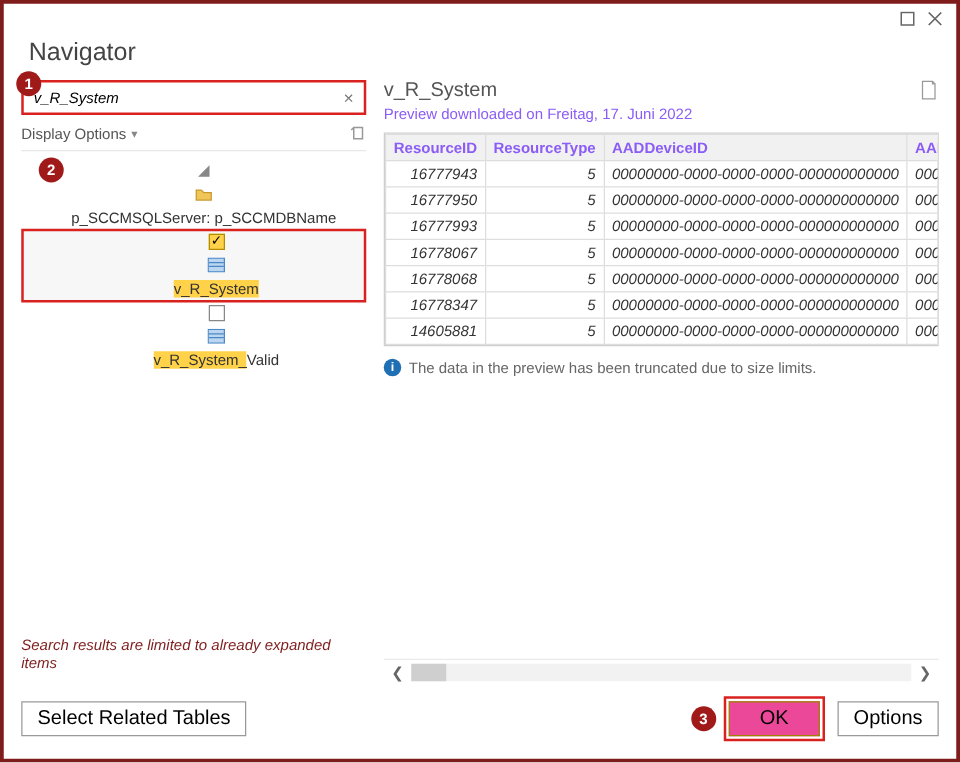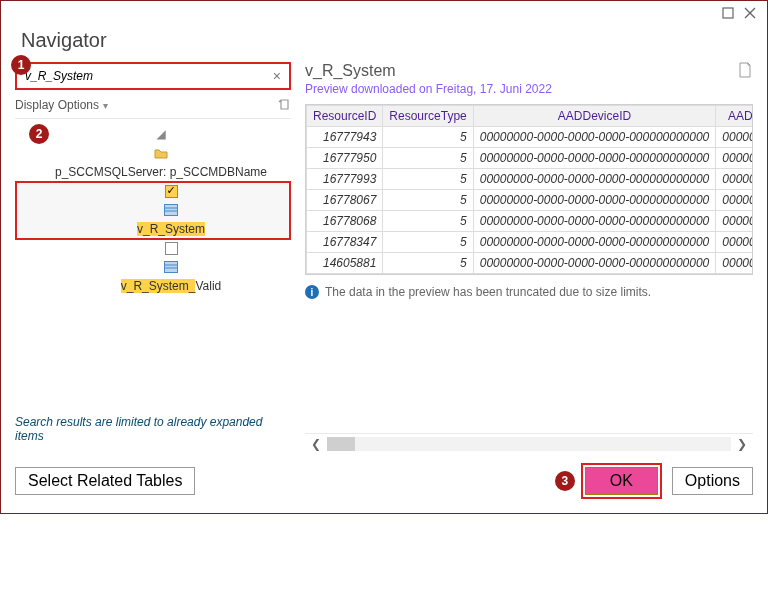--- a/index.html
+++ b/index.html
@@ -1,17 +1,17 @@
 <!DOCTYPE html>
 <html><head>
 <meta charset="utf-8">
 <style>
   * { box-sizing: border-box; }
   html, body { margin:0; padding:0; font-family: "Segoe UI", Arial, sans-serif; font-size:12px; color:#333; background:#fff; }
-  .window { width:768px; height:514px; border:1px solid #7f1d1d; position:relative; display:flex; flex-direction:column; }
+  .window { width:768px; height:610px; border:3px solid #7f1d1d; position:relative; display:flex; flex-direction:column; }
   .titlebar { display:flex; align-items:center; justify-content:flex-end; height:24px; padding:0 6px; }
   .titlebar .ctrl { width:22px; height:18px; display:flex; align-items:center; justify-content:center; color:#555; cursor:pointer; }
   .header { padding:4px 20px 0 20px; }
   .header h1 { font-size:20px; font-weight:400; margin:0; color:#444; }
   .body { flex:1; display:flex; padding:10px 14px 0 14px; gap:14px; min-height:0; }
   .left { width:276px; display:flex; flex-direction:column; }
   .right { flex:1; display:flex; flex-direction:column; min-width:0; }
 
   .searchwrap { position:relative; border:2px solid #d9221f; height:28px; display:flex; align-items:center; padding:0 6px; }
   .searchwrap input { flex:1; border:none; outline:none; font-size:12px; font-style:italic; background:transparent; }
@@ -29,31 +29,31 @@
   .tree .expand { width:12px; color:#888; display:inline-flex; justify-content:center; }
   .folder { color:#e6b84f; }
   .tblicon { color:#4a88c7; }
   .check { width:13px; height:13px; border:1px solid #888; display:inline-block; background:#fff; position:relative; }
   .check.yellow { background:#ffd24a; border-color:#b58b00; }
   .check.yellow::after { content:"\2713"; position:absolute; top:-2px; left:1px; font-size:11px; color:#000; }
   .selected-row { border:2px solid #d9221f; background:#f7f7f7; }
   .hlseg { background:#ffd24a; }
 
   .left-footer { margin-top:auto; padding:14px 0 10px 0; }
-  .search-limit { font-style:italic; color:#0c4a6e; }
+  .search-limit { font-style:italic; color:#7f1d1d; }
 
   .right-head { display:flex; align-items:flex-start; justify-content:space-between; }
   .right-head .titleblock h2 { font-weight:400; font-size:16px; margin:0; color:#555; }
   .right-head .titleblock .sub { color:#8b5cf6; font-size:12px; margin-top:2px; }
   .right-head .edit { color:#888; cursor:pointer; }
 
   .grid { margin-top:8px; border:1px solid #cfcfcf; overflow:hidden; }
   .grid table { border-collapse:collapse; width:100%; font-size:12px; }
   .grid th, .grid td { border:1px solid #ddd; padding:3px 6px; white-space:nowrap; }
-  .grid th { background:#f1f1f1; font-weight:400; text-align:center; color:#4c1d95; }
+  .grid th { background:#f1f1f1; font-weight:700; text-align:left; color:#8b5cf6; }
   .grid td.num { text-align:right; font-style:italic; }
   .grid td.val { font-style:italic; }
 
   .notice { display:flex; align-items:center; gap:6px; color:#666; margin-top:10px; }
   .info-icon { width:14px; height:14px; border-radius:50%; background:#1f6fb5; color:#fff; display:inline-flex; align-items:center; justify-content:center; font-size:10px; font-weight:bold; }
 
   .hscroll { margin-top:auto; height:20px; display:flex; align-items:center; border-top:1px solid #eaeaea; }
   .hscroll .arrow { width:22px; text-align:center; color:#666; cursor:pointer; }
   .hscroll .track { flex:1; height:14px; background:#f2f2f2; position:relative; }
   .hscroll .thumb { position:absolute; left:0; top:0; width:28px; height:100%; background:#cfcfcf; }

